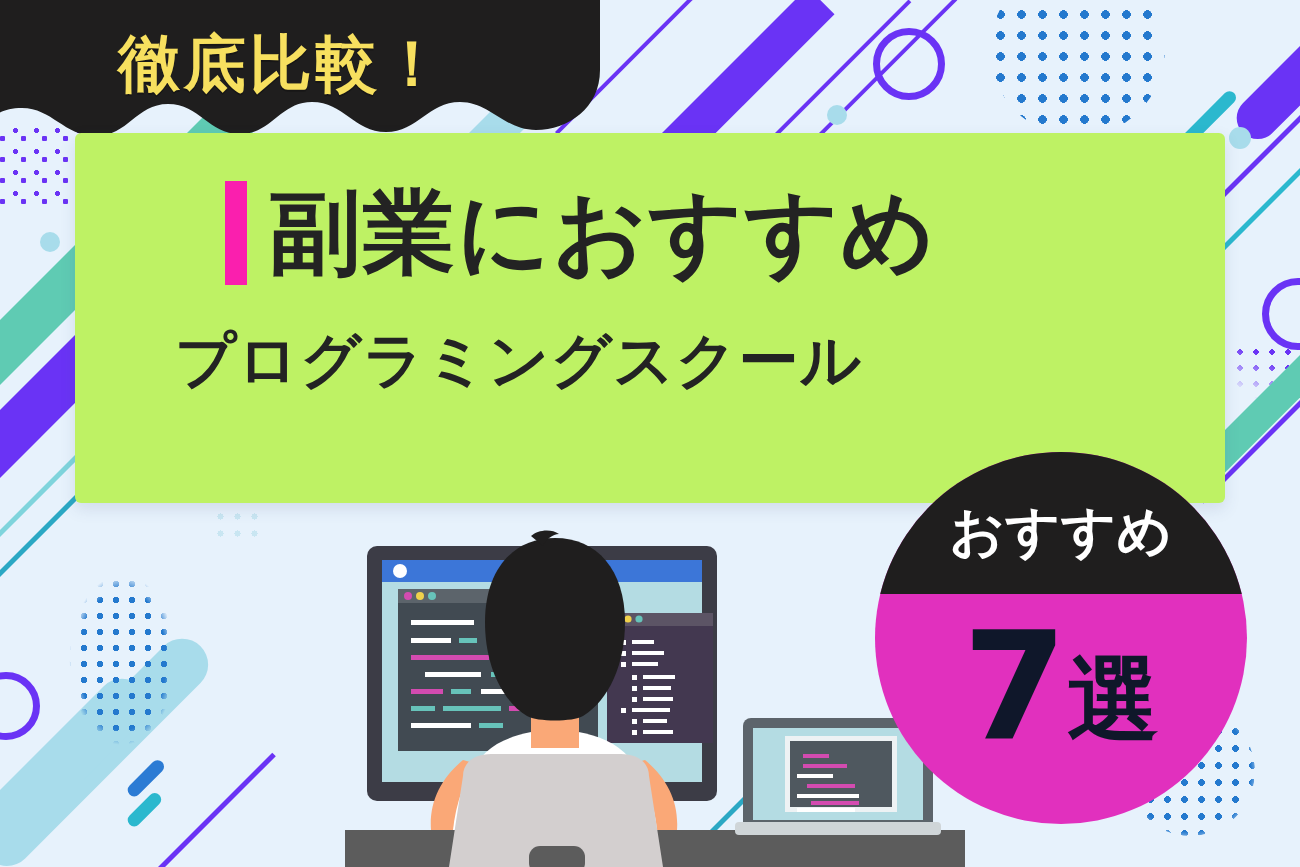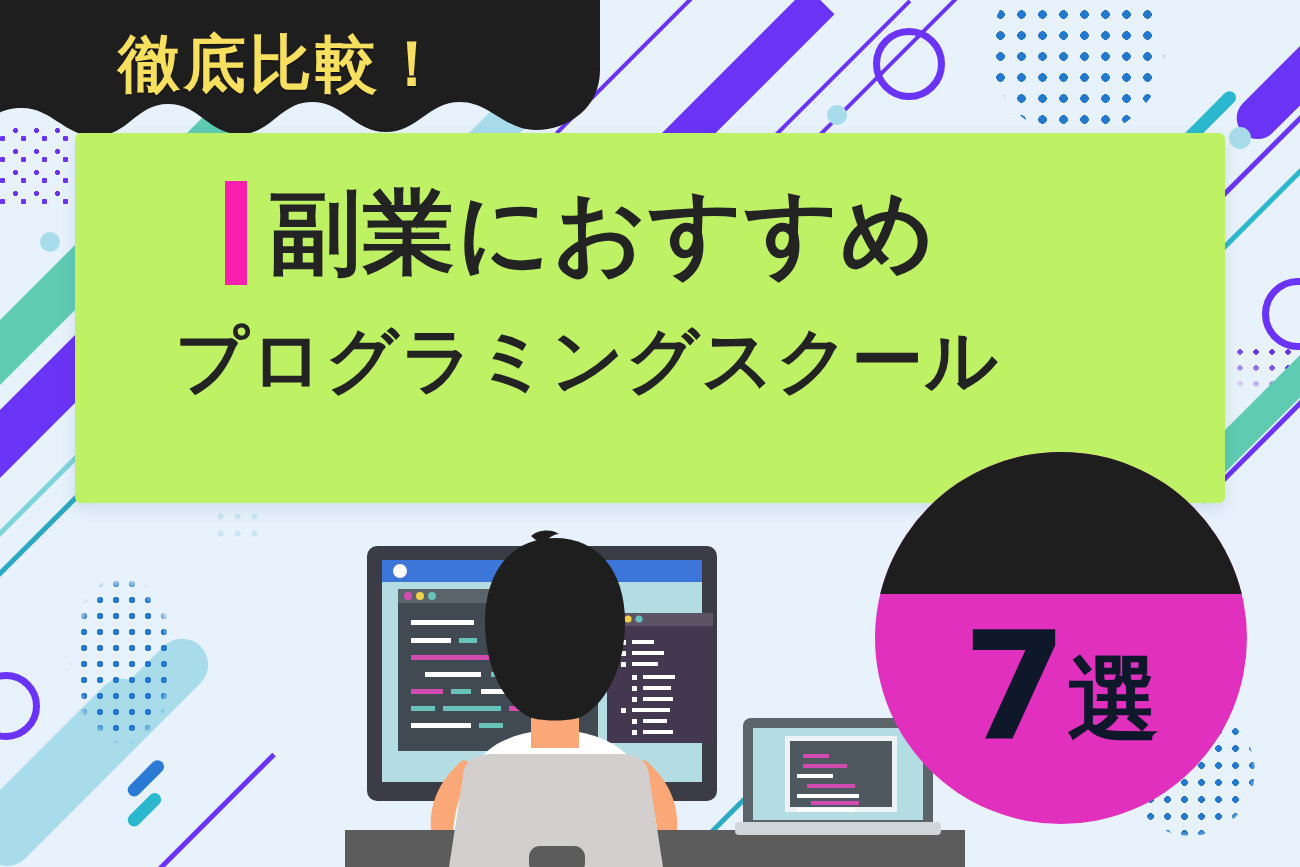--- a/index.html
+++ b/index.html
@@ -38,21 +38,21 @@
     position:absolute;left:150px;top:48px;display:flex;align-items:center;
   }
   #accent-bar{width:22px;height:104px;background:#fa1fae;margin-right:22px;}
   .jtext{
     color:#232323;font-weight:700;letter-spacing:.02em;
     font-family:"DejaVu Sans","Liberation Sans",sans-serif;
     white-space:nowrap;
   }
   #t1{font-size:92px;line-height:104px;}
   #title-line2{position:absolute;left:100px;top:175px;}
-  #t2{font-size:72px;line-height:104px;}
+  #t2{font-size:60px;line-height:104px;}
 
   
   #badge{
     position:absolute;left:875px;top:452px;width:372px;height:372px;
     border-radius:50%;overflow:hidden;background:#e130be;
   }
   #badge-top{
     position:absolute;left:0;top:0;width:100%;height:142px;background:#1f1e1e;
   }
   #badge-top-label{
@@ -279,18 +279,19 @@
              C280,40 252,8 210,8 Z" fill="#1F1E1E"></path>
     <path d="M186,6 C192,0 206,-2 214,4 C208,4 200,10 198,16 Z" fill="#1F1E1E"></path>
 
     <path d="M118,246 C118,232 130,224 146,224 L276,224 C292,224 304,232 304,246
              L318,337 L104,337 Z" fill="#D3CFCF"></path>
     <rect x="184" y="316" width="56" height="28" rx="11" fill="#5C5C5C"></rect>
   </svg>
 
   <div id="badge">
     <div id="badge-top"></div>
+    <div id="badge-top-label">おすすめ</div>
     <div id="badge-bottom-label">
       <span id="badge-num">7</span><span id="badge-sel">選</span>
     </div>
   </div>
 
 </div>
 
 </body></html>

